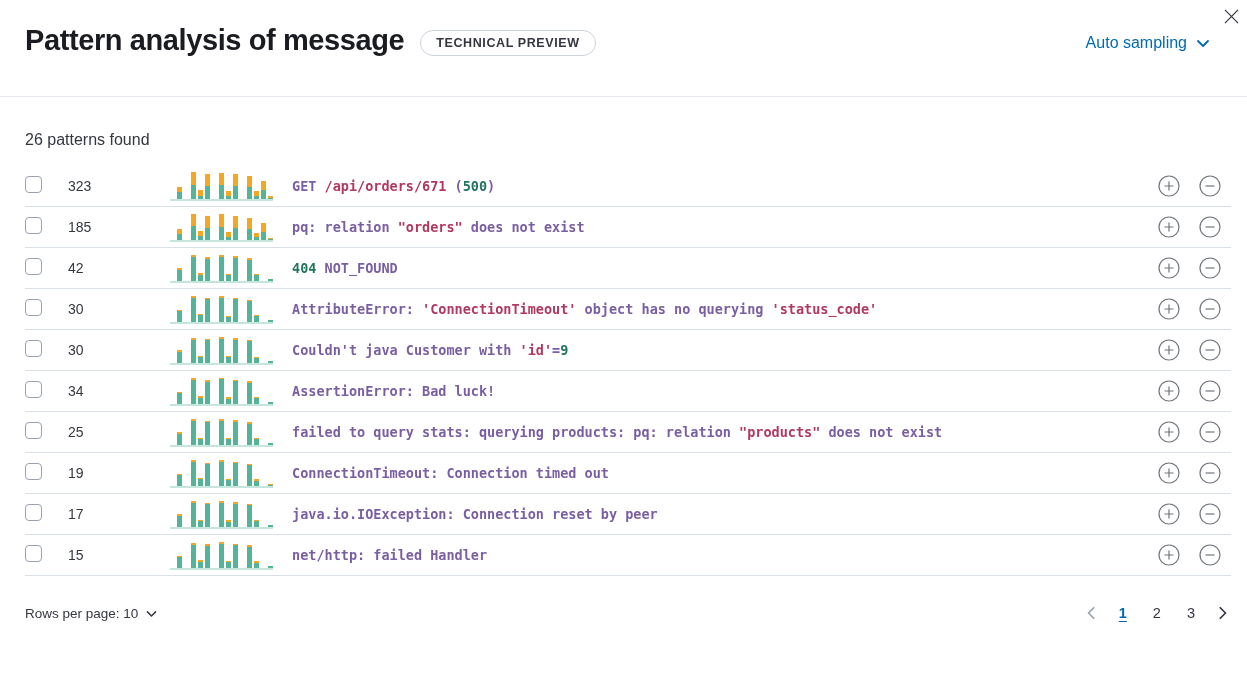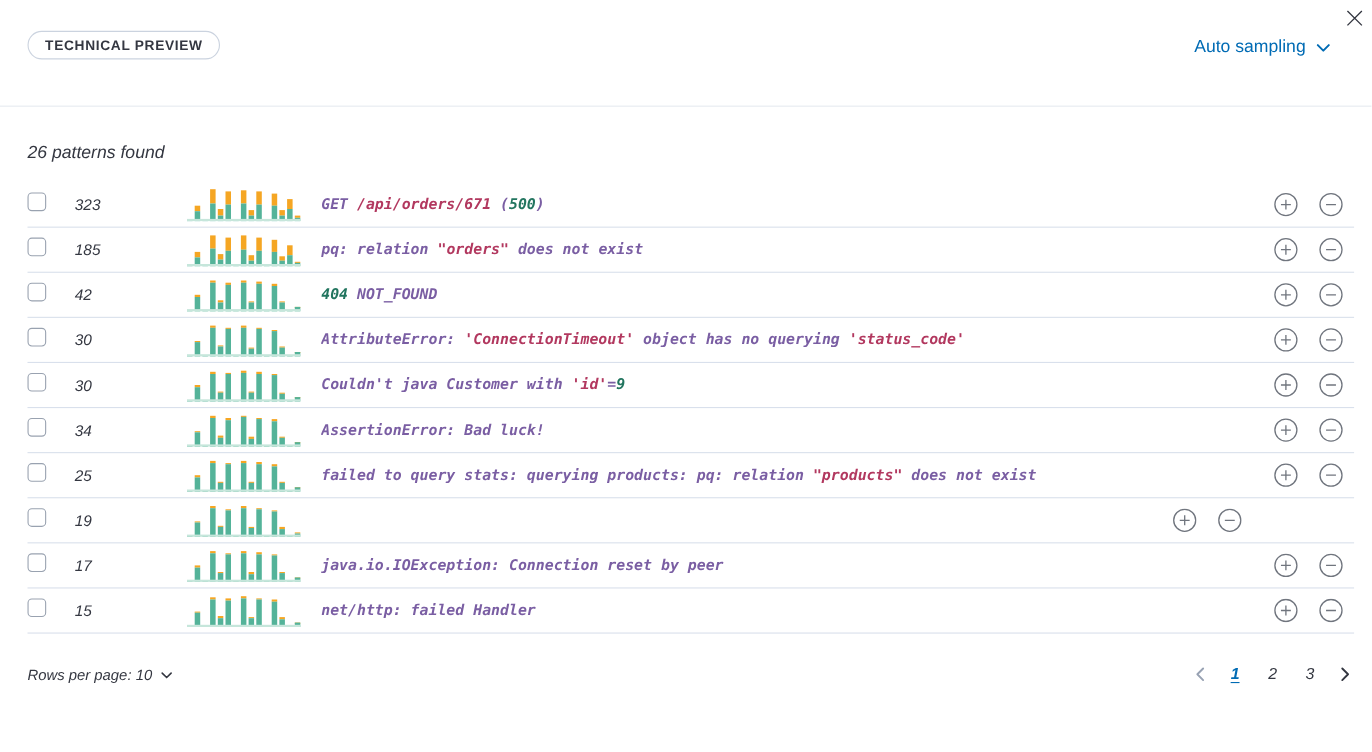--- a/index.html
+++ b/index.html
@@ -15,21 +15,21 @@
   .page-title { font-size:29px; font-weight:700; color:#1A1C21; letter-spacing:-0.4px; }
   .beta-badge { border:1px solid #CBD3DF; border-radius:20px; padding:5px 15px;
     font-size:12.5px; font-weight:700; letter-spacing:0.6px; color:#343741;
     text-transform:uppercase; white-space:nowrap; margin-top:4px; }
   .header-right { margin-left:auto; margin-top:10px; display:flex; align-items:center; gap:8px;
     color:var(--link); font-size:16px; cursor:pointer; }
   .close-btn { position:absolute; top:4px; right:4px; width:24px; height:24px;
     display:flex; align-items:center; justify-content:center; cursor:pointer; color:#343741; }
 
   
-  .content { padding:34px 16px 0 25px;font-style:italic; }
+  .content { padding:34px 16px 0 25px; }
   .patterns-found { font-size:16px; color:#343741; margin-bottom:17px; }
 
   .table { width:1206px; }
   .tr { display:grid; grid-template-columns:43px 102px 122px 1fr 92px;
     align-items:center; border-bottom:1px solid #D9E0EC; min-height:41px; }
   .tr.head { min-height:27px; border-bottom:1px solid #CBD3DF; }
   .th { font-size:13px; font-weight:700; color:#343741; }
   .th.right, .td-act { text-align:right; }
 
   .checkbox { display:inline-block; width:17px; height:17px; border:1px solid #99A2B0;
@@ -68,20 +68,21 @@
   .pag-chevron.disabled { color:#98A2B3; }
   .pag-chevron.enabled { color:#343741; }
 </style>
 </head>
 <body>
 
 <div class="flyout">
 
   <div class="flyout-header">
     <div class="title-wrap">
+      <h1 class="page-title">Pattern analysis of message</h1>
       <span class="beta-badge">TECHNICAL PREVIEW</span>
     </div>
     <div class="header-right">
       <span>Auto sampling</span>
       <span style="display:flex">
         <svg width="16" height="16" viewBox="0 0 16 16">
             <path d="M3 6l5 5 5-5" fill="none" stroke="currentColor" stroke-width="1.8" stroke-linecap="round" stroke-linejoin="round"></path>
           </svg>
       </span>
     </div>
@@ -753,20 +754,21 @@
                 <div class="bar">
                   <div class="seg-o" style="height: 0%;"></div>
                   <div class="seg-t" style="height: 3%;"></div>
                 </div>
                 <div class="bar">
                   <div class="seg-o" style="height: 2%;"></div>
                   <div class="seg-t" style="height: 11%;"></div>
                 </div>
               </div>
     </div>
+    <div class="td td-ex"><span class="tok c-p">ConnectionTimeout: Connection timed out</span></div>
     <div class="td td-act">
       <span class="icon-btn">
         <svg width="22" height="22" viewBox="0 0 22 22">
                   <circle cx="11" cy="11" r="10" fill="none" stroke="currentColor" stroke-width="1.2"></circle>
                   <path d="M11 6.5v9M6.5 11h9" stroke="currentColor" stroke-width="1.2" fill="none"></path>
                 </svg>
       </span>
       <span class="icon-btn">
         <svg width="22" height="22" viewBox="0 0 22 22">
                   <circle cx="11" cy="11" r="10" fill="none" stroke="currentColor" stroke-width="1.2"></circle>

